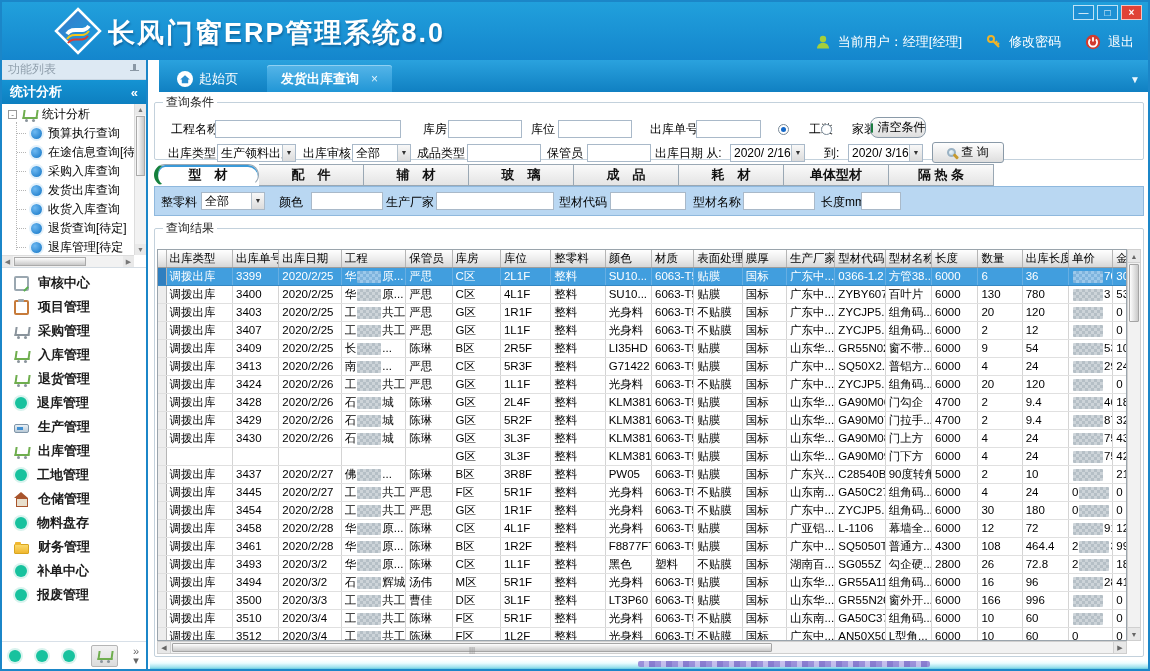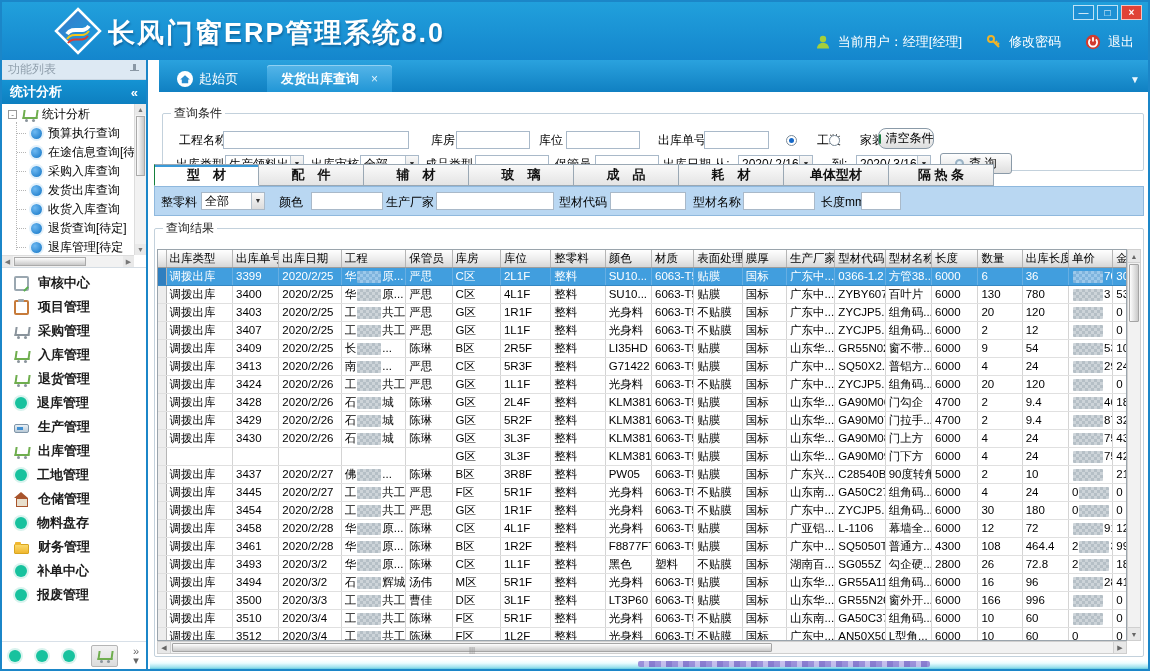--- a/index.html
+++ b/index.html
@@ -83,21 +83,21 @@
   .radio{position:absolute;display:flex;align-items:center;gap:20px;font-size:12px;line-height:18px;cursor:pointer;}
   .rdot{width:11px;height:11px;border-radius:50%;border:1px solid #7a8a98;background:#fff;position:relative;}
   .rdot.on::after{content:"";position:absolute;left:2px;top:2px;width:5px;height:5px;border-radius:50%;background:#1568c8;}
   .clr-ic{width:15px;height:10px;background:#2fae5d;border:1px solid #1c7d40;border-radius:2px;position:relative;}
   .clr-ic::after{content:"";position:absolute;left:2px;top:3px;right:2px;height:2px;background:#eafff2;}
   .mag{width:9px;height:9px;border:2px solid #9ab2c4;border-radius:50%;position:relative;background:radial-gradient(circle at 35% 35%,#eef6fb,#bcd4e4);}
   .mag::after{content:"";position:absolute;width:6px;height:2.5px;background:#c79a2e;transform:rotate(45deg);right:-5px;bottom:-2px;border-radius:1px;}
 
   .mtabs{position:absolute;left:4px;top:72px;height:22px;display:flex;}
   .mtab{width:105px;height:22px;border:1px solid #9aa8b4;border-left:none;background:linear-gradient(#fafafa,#e4e4e4);font-size:13px;font-weight:bold;color:#111;display:flex;align-items:center;justify-content:center;cursor:pointer;white-space:nowrap;}
-  .mtab:first-child{border-left:1px solid #15803d;}
+  .mtab:first-child{border-left:4px solid #15803d;border-radius:11px;}
   .mtab.active{background:#fff;border-bottom-color:#fff;box-shadow:inset 0 2px 0 #3a9ad8;}
 
   .subfilter{position:absolute;left:4px;right:4px;top:94px;height:30px;background:#b9d7f2;border:1px solid #8fb8dd;}
 
   .results{left:4px;right:4px;top:128px;bottom:12px;}
   .grid{position:absolute;left:2px;top:12px;right:16px;bottom:15px;overflow:hidden;border:1px solid #9aa4ac;background:#fff;}
   table.dg{border-collapse:collapse;table-layout:fixed;width:1012px;}
   table.dg th{background:linear-gradient(#ffffff,#ececec 55%,#d6d6d6);border-right:1px solid #b5b5b5;border-bottom:1px solid #9d9d9d;font-weight:normal;font-size:11.5px;text-align:left;padding:1px 3px;height:16px;white-space:nowrap;overflow:hidden;}
   table.dg td{border-right:1px solid #d4d4d4;border-bottom:1px solid #e0e0e0;font-size:11.5px;padding:0 3px;height:17px;line-height:17px;white-space:nowrap;overflow:hidden;color:#000;}
   table.dg td.gut{background:#ededed;border-right:1px solid #b5b5b5;}
@@ -304,21 +304,21 @@
       </div>
       <div class="tab-active">
         <span>发货出库查询</span>
         <span class="tab-close">×</span>
       </div>
       <div class="tab-overflow">▼</div>
     </div>
 
     <div class="content">
 
-      <fieldset class="gb" style="left:12px;right:4px;top:2px;height:66px;margin-top:11px;">
+      <fieldset class="gb" style="left:4px;right:4px;top:2px;height:66px;">
         <legend>查询条件</legend>
         <span class="lbl" style="left:16px;top:9px;">工程名称</span>
         <input class="txt" style="left: 60px; top: 9px; width: 186px;">
         <span class="lbl" style="left:268px;top:9px;">库房</span>
         <input class="txt" style="left: 293px; top: 9px; width: 74px;">
         <span class="lbl" style="left:376px;top:9px;">库位</span>
         <input class="txt" style="left: 403px; top: 9px; width: 74px;">
         <span class="lbl" style="left:495px;top:9px;">出库单号</span>
         <input class="txt" style="left: 541px; top: 9px; width: 65px;">
         <span class="radio" style="left:623px;top:9px;">

